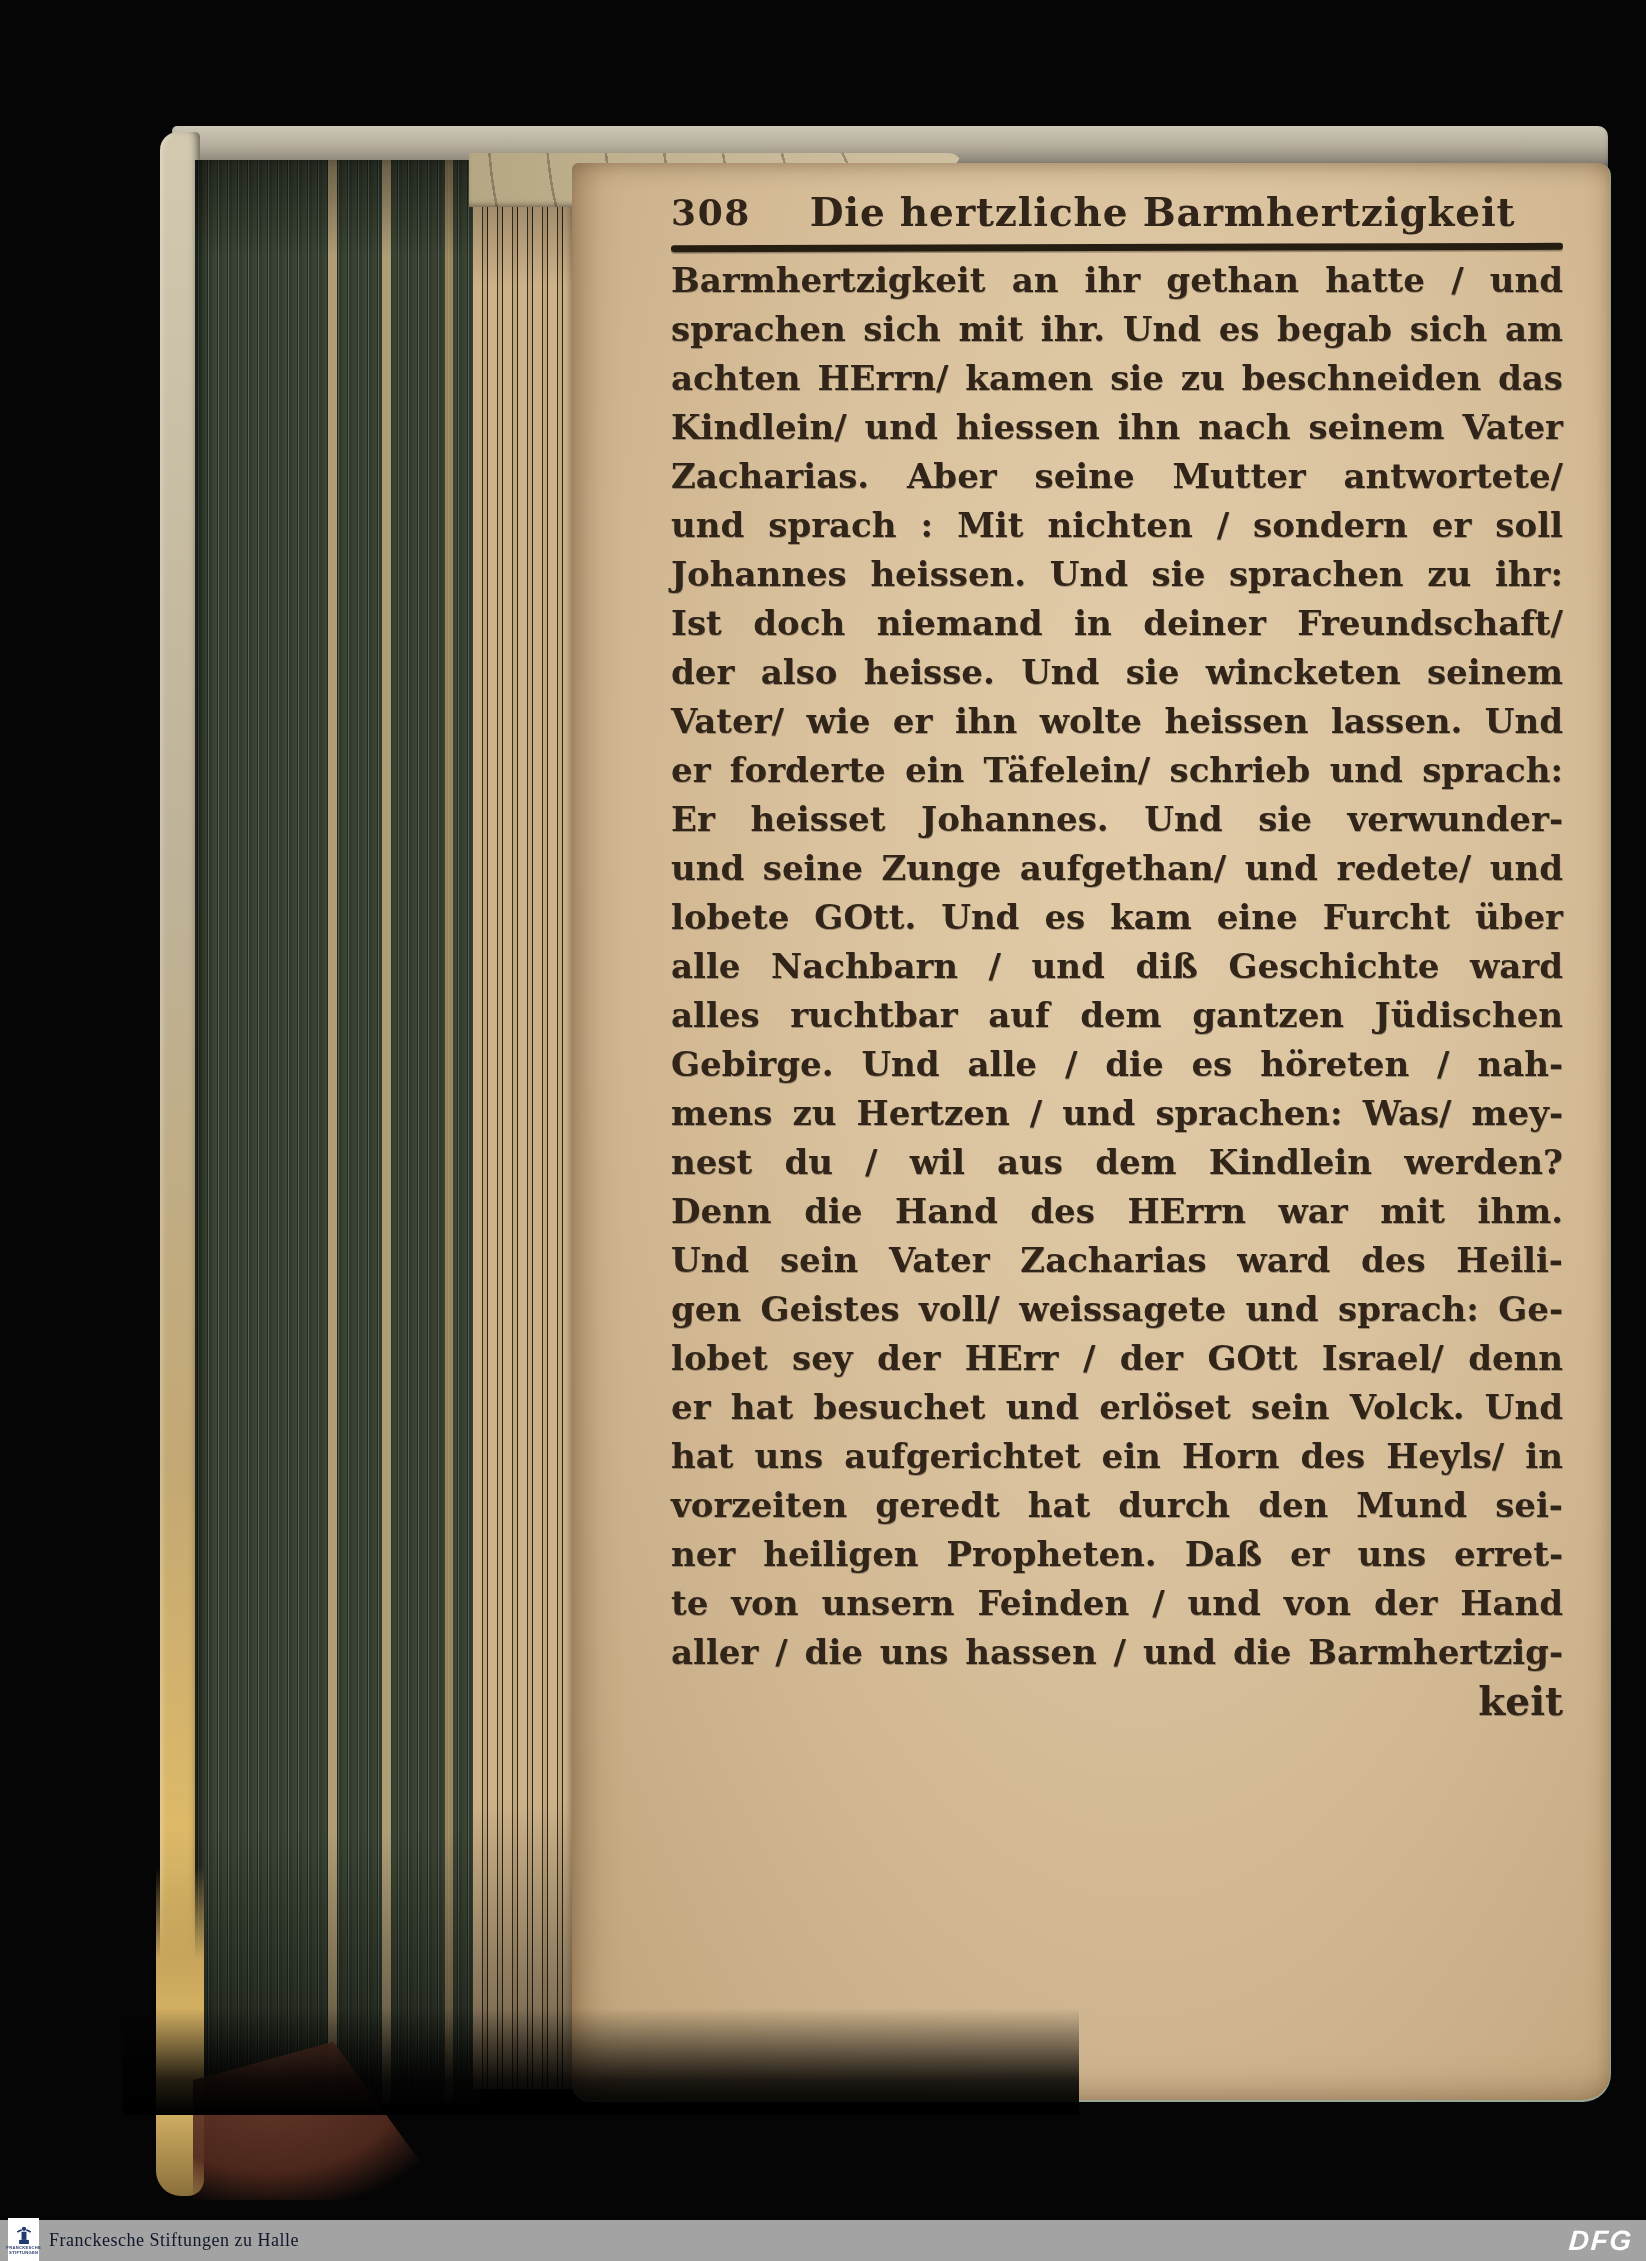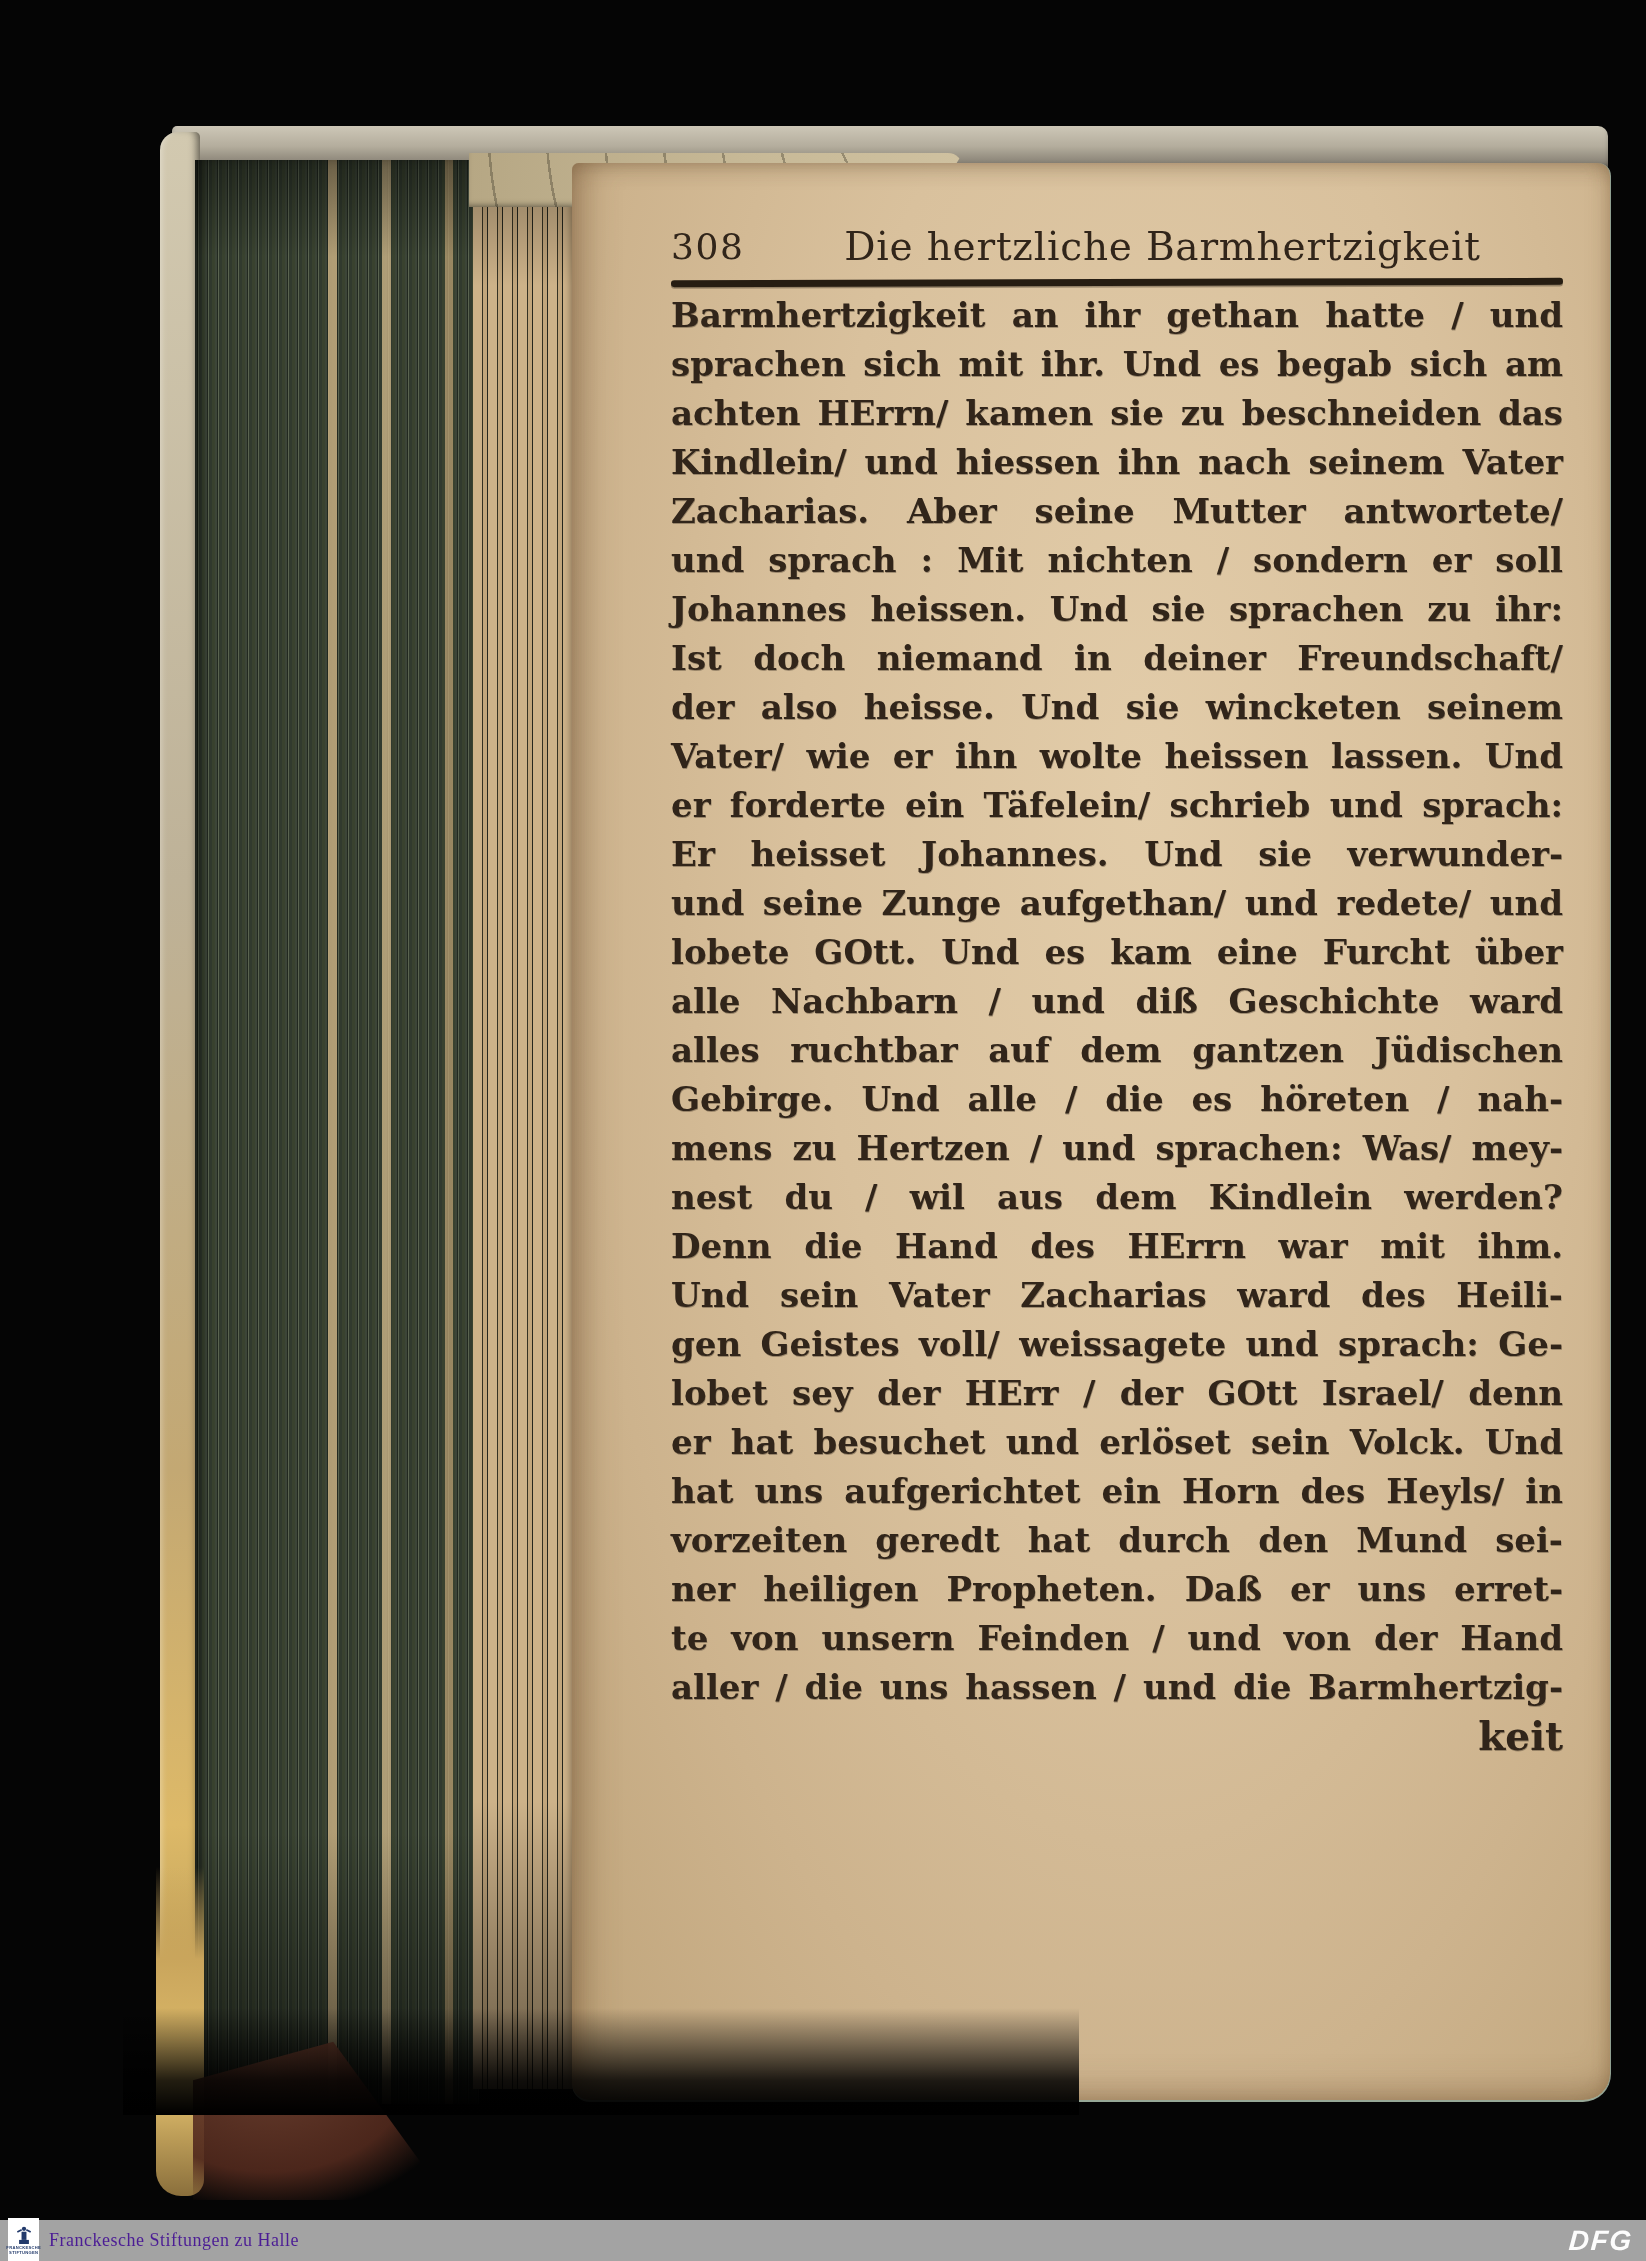--- a/index.html
+++ b/index.html
@@ -68,22 +68,22 @@
     box-shadow:
       inset 28px 0 38px -20px rgba(95,65,35,.45),
       inset -8.2px 0 16.5px -8.2px rgba(120,90,50,.35),
       inset 0 -20px 38px -16.5px rgba(100,70,40,.42),
       inset 0 15px 25px -15px rgba(90,70,45,.40);
     padding:0 47px 0 99px;
     box-sizing:border-box;
     color:#31251a;
   }
   .page-head{
-    margin-top:59px;height:49px;display:flex;align-items:center;
-    font-weight:400;
+    margin-top:24px;height:49px;display:flex;align-items:center;
+    font-weight:700;
   }
   .pagenum{font-size:36px;width:91px;letter-spacing:1.6px;}
   .head-title{flex:1;text-align:center;font-size:39px;letter-spacing:0.8px;}
   .rule{
     margin-top:8.2px;height:7.4px;background:#261d12;border-radius:3.3px;
     transform:rotate(-.15deg);
     box-shadow:0 1.6px 0 rgba(38,29,18,.35);
   }
   .textblock{margin-top:4px;}
   .bline{
@@ -122,21 +122,21 @@
     position:absolute;left:8.2px;top:-1.6px;width:31px;height:43px;
     background:#ffffff;display:flex;flex-direction:column;align-items:center;justify-content:center;
   }
   .logo-box svg{display:block;margin-bottom:0.8px;}
   .logo-text span{
     display:block;font-family:"Liberation Sans",sans-serif;font-weight:bold;
     font-size:4.1px;line-height:5px;letter-spacing:0.3px;color:#223a6b;text-align:center;
   }
   .inst{
     position:absolute;left:49px;top:0;height:41px;line-height:41px;
-    font-family:"Liberation Serif",serif;font-size:18px;color:#4c1d95;letter-spacing:0.5px;
+    font-family:"Liberation Serif",serif;font-size:18px;color:#0f172a;letter-spacing:0.5px;
   }
   .dfg{
     position:absolute;right:13px;top:0;height:41px;line-height:41px;
     font-family:"Liberation Sans",sans-serif;font-size:28px;font-weight:800;
     font-style:italic;letter-spacing:1.6px;color:#fdfdfd;transform:skewX(-4deg);
   }
 </style>
 </head>
 <body>
 

